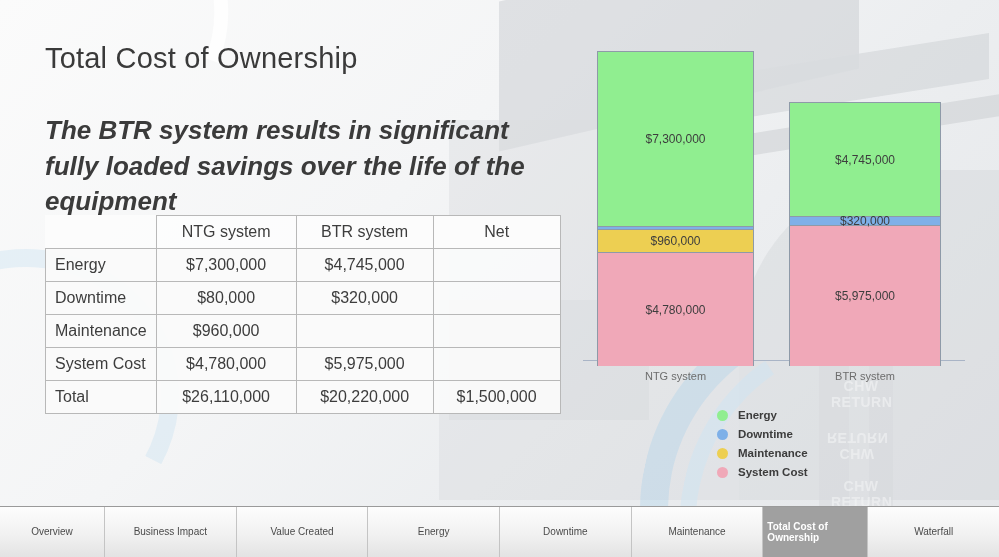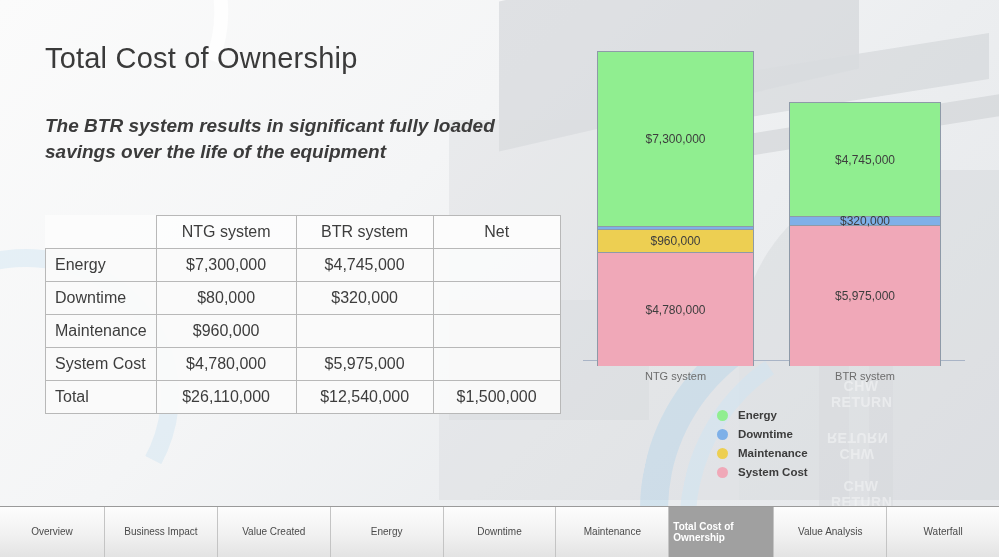--- a/index.html
+++ b/index.html
@@ -84,21 +84,21 @@
          border-bottom-color: transparent; transform: rotate(-25deg); }
 
   
   .title {
     position: absolute; left: 45px; top: 42px;
     font-size: 29px; font-weight: normal; color: #3a3a3a;
     letter-spacing: .2px;
   }
   .subtitle {
     position: absolute; left: 45px; top: 113px; width: 510px;
-    font-size: 19px; font-style: italic; font-weight: bold;
+    font-size: 26px; font-style: italic; font-weight: bold;
     color: #3b3b3b; line-height: 1.37;
   }
 
   
   .tco-table {
     position: absolute; left: 45px; top: 215px;
     border-collapse: collapse;
     font-size: 16px; color: #3d3d3d;
     background: rgba(252,252,252,.80);
   }
@@ -254,21 +254,21 @@
       </tr>
       <tr>
         <td class="col-label">System Cost</td>
         <td class="num">$4,780,000</td>
         <td class="num">$5,975,000</td>
         <td class="num"></td>
       </tr>
       <tr>
         <td class="col-label">Total</td>
         <td class="num">$26,110,000</td>
-        <td class="num">$12,540,000</td>
+        <td class="num">$20,220,000</td>
         <td class="num">$1,500,000</td>
       </tr>
     </tbody>
   </table>
 
   <div class="chart">
     <div class="plot">
       <div class="axis-line"></div>
 
       <div class="bar bar-ntg">
@@ -325,17 +325,16 @@
   </div>
 
   <div class="tabbar">
     <div class="tab tab-overview">Overview</div>
     <div class="tab">Business Impact</div>
     <div class="tab">Value Created</div>
     <div class="tab">Energy</div>
     <div class="tab">Downtime</div>
     <div class="tab">Maintenance</div>
     <div class="tab active tab-tco">Total Cost of Ownership</div>
-    <div class="tab">Value Analysis</div>
     <div class="tab">Waterfall</div>
   </div>
 
 </div>
 
 </body></html>

